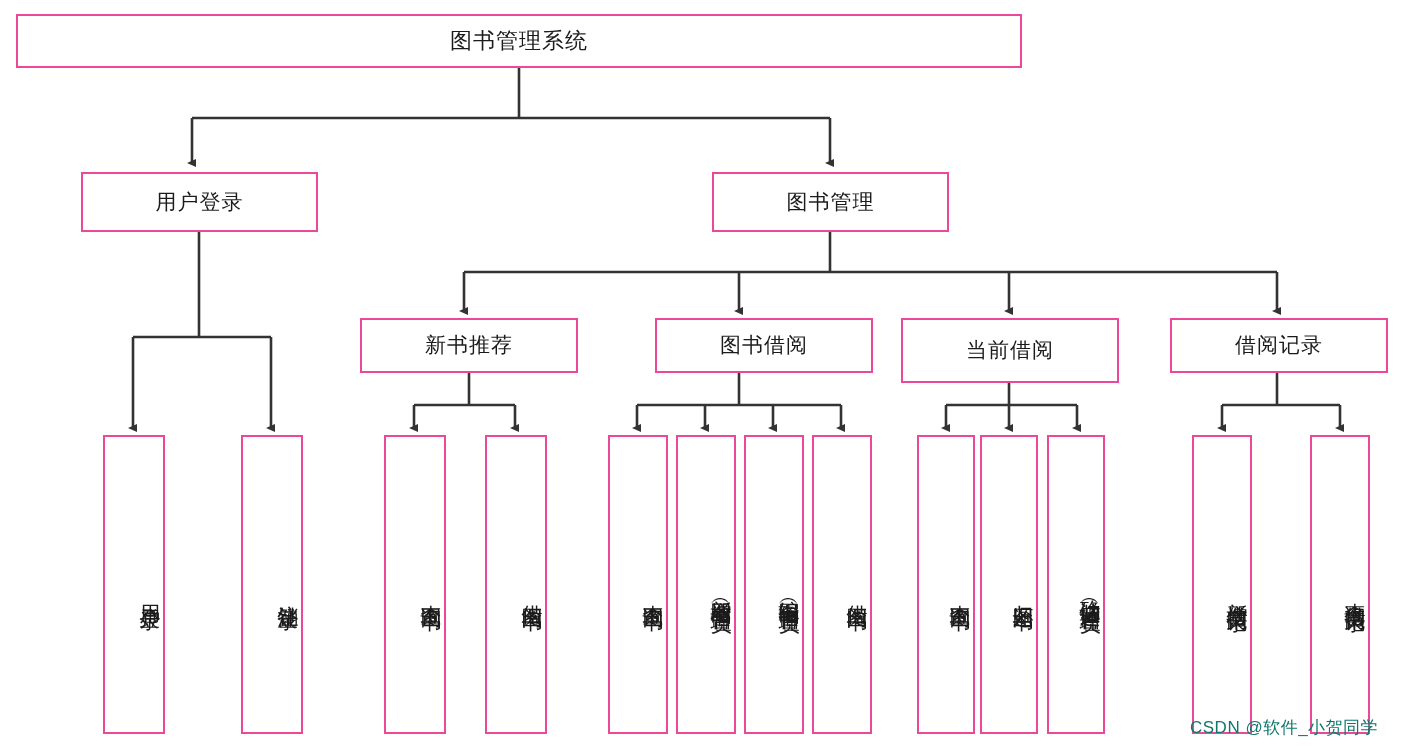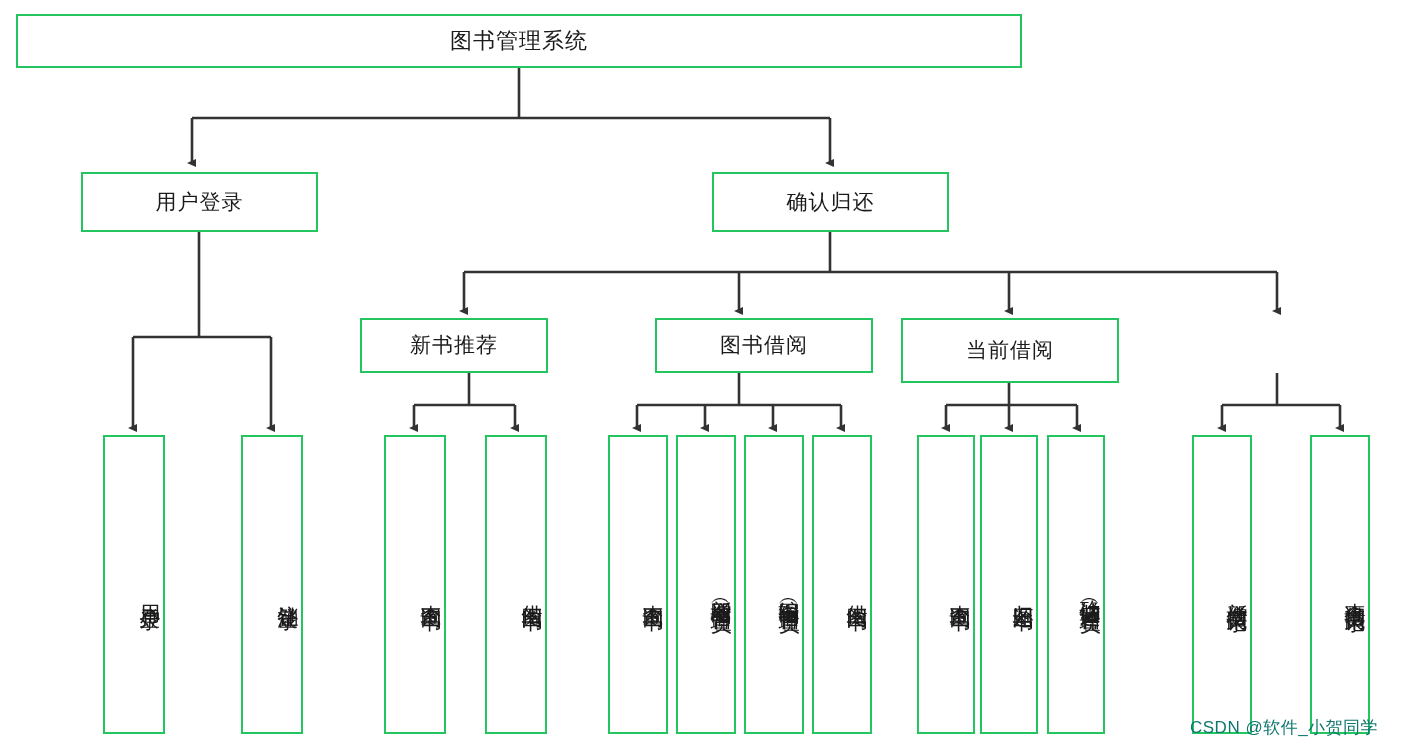--- a/index.html
+++ b/index.html
@@ -24,21 +24,21 @@
     left: 0;
     top: 0;
     width: 1405px;
     height: 747px;
     pointer-events: none;
   }
   .node {
     position: absolute;
     box-sizing: border-box;
     background: #ffffff;
-    border: 2px solid #22c55e;
+    border: 2px solid #ec4899;
     display: flex;
     align-items: center;
     justify-content: center;
     text-align: right;
     color: #1b1b1b;
     z-index: 2;
   }
   .node.horizontal {
     font-size: 21px;
     line-height: 1.25;
@@ -127,32 +127,35 @@
   </svg>
 
   <div class="node horizontal root" style="left:16px; top:14px; width:1006px; height:54px;">
     <span class="label">图书管理系统</span>
   </div>
 
   <div class="node horizontal" style="left:81px; top:172px; width:237px; height:60px;">
     <span class="label">用户登录</span>
   </div>
   <div class="node horizontal" style="left:712px; top:172px; width:237px; height:60px;">
-    <span class="label">确认归还</span>
-  </div>
-
-  <div class="node horizontal" style="left:360px; top:318px; width:188px; height:55px;">
+    <span class="label">图书管理</span>
+  </div>
+
+  <div class="node horizontal" style="left:360px; top:318px; width:218px; height:55px;">
     <span class="label">新书推荐</span>
   </div>
   <div class="node horizontal" style="left:631px; top:318px; width:218px; height:55px;margin-left:24px;">
     <span class="label">图书借阅</span>
   </div>
   <div class="node horizontal" style="left:901px; top:318px; width:218px; height:65px;">
     <span class="label">当前借阅</span>
   </div>
+  <div class="node horizontal" style="left:1170px; top:318px; width:218px; height:55px;">
+    <span class="label">借阅记录</span>
+  </div>
 
   <div class="node vertical" style="left:103px; top:435px; width:62px; height:299px;">
     <span class="label">用户登录</span>
   </div>
   <div class="node vertical" style="left:241px; top:435px; width:62px; height:299px;">
     <span class="label">注销登录</span>
   </div>
 
   <div class="node vertical" style="left:384px; top:435px; width:62px; height:299px;">
     <span class="label">查询图书</span>

